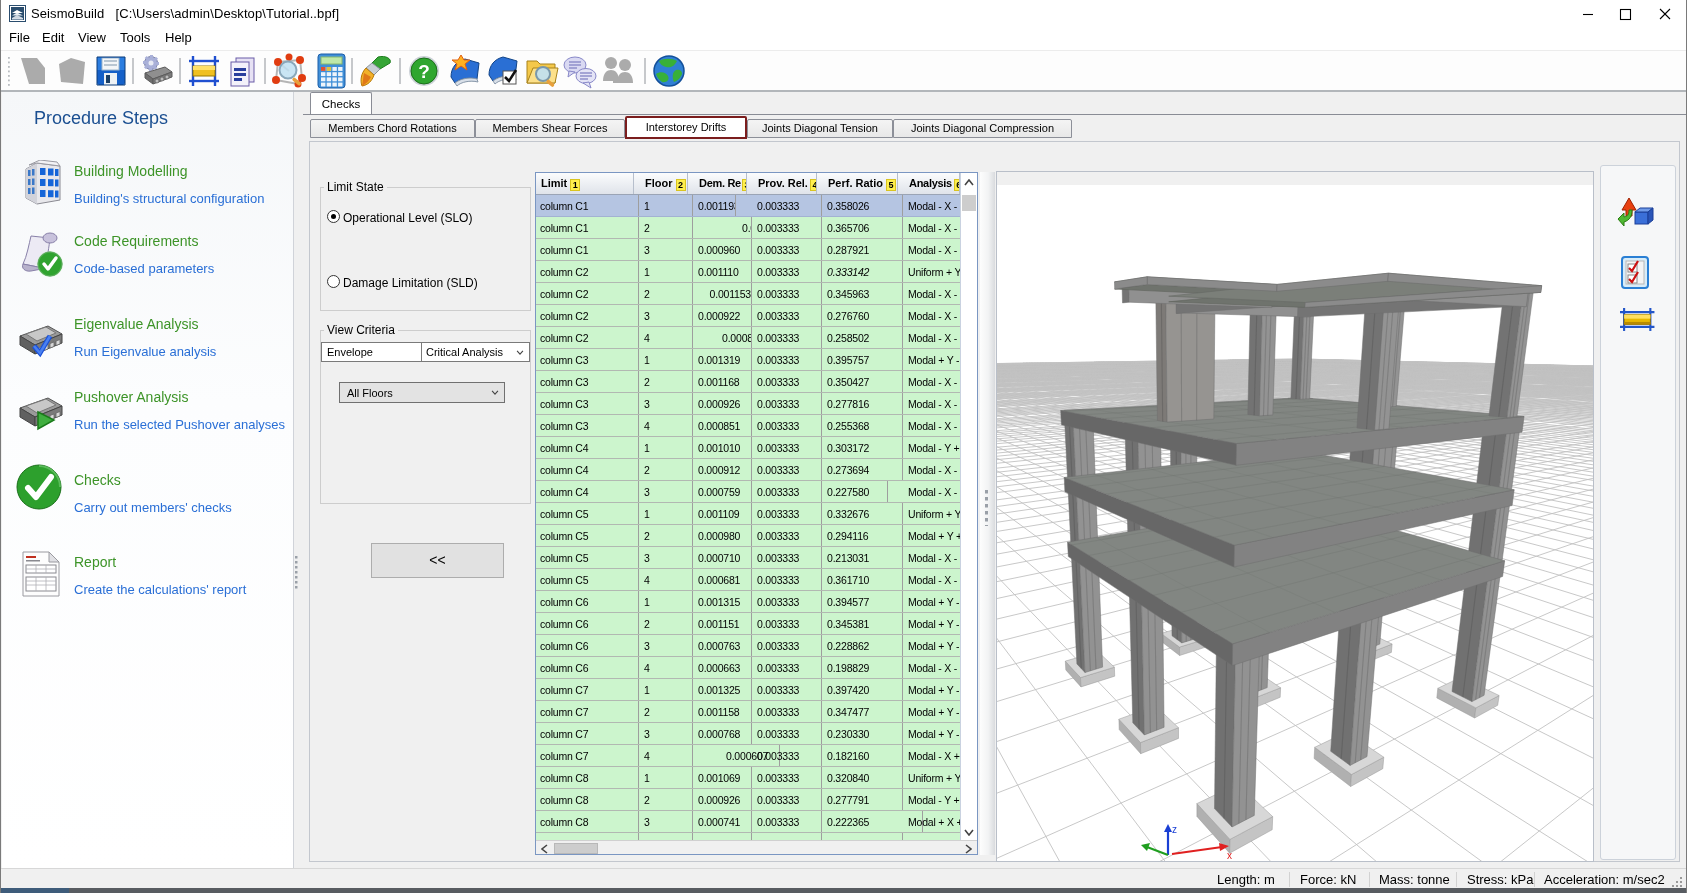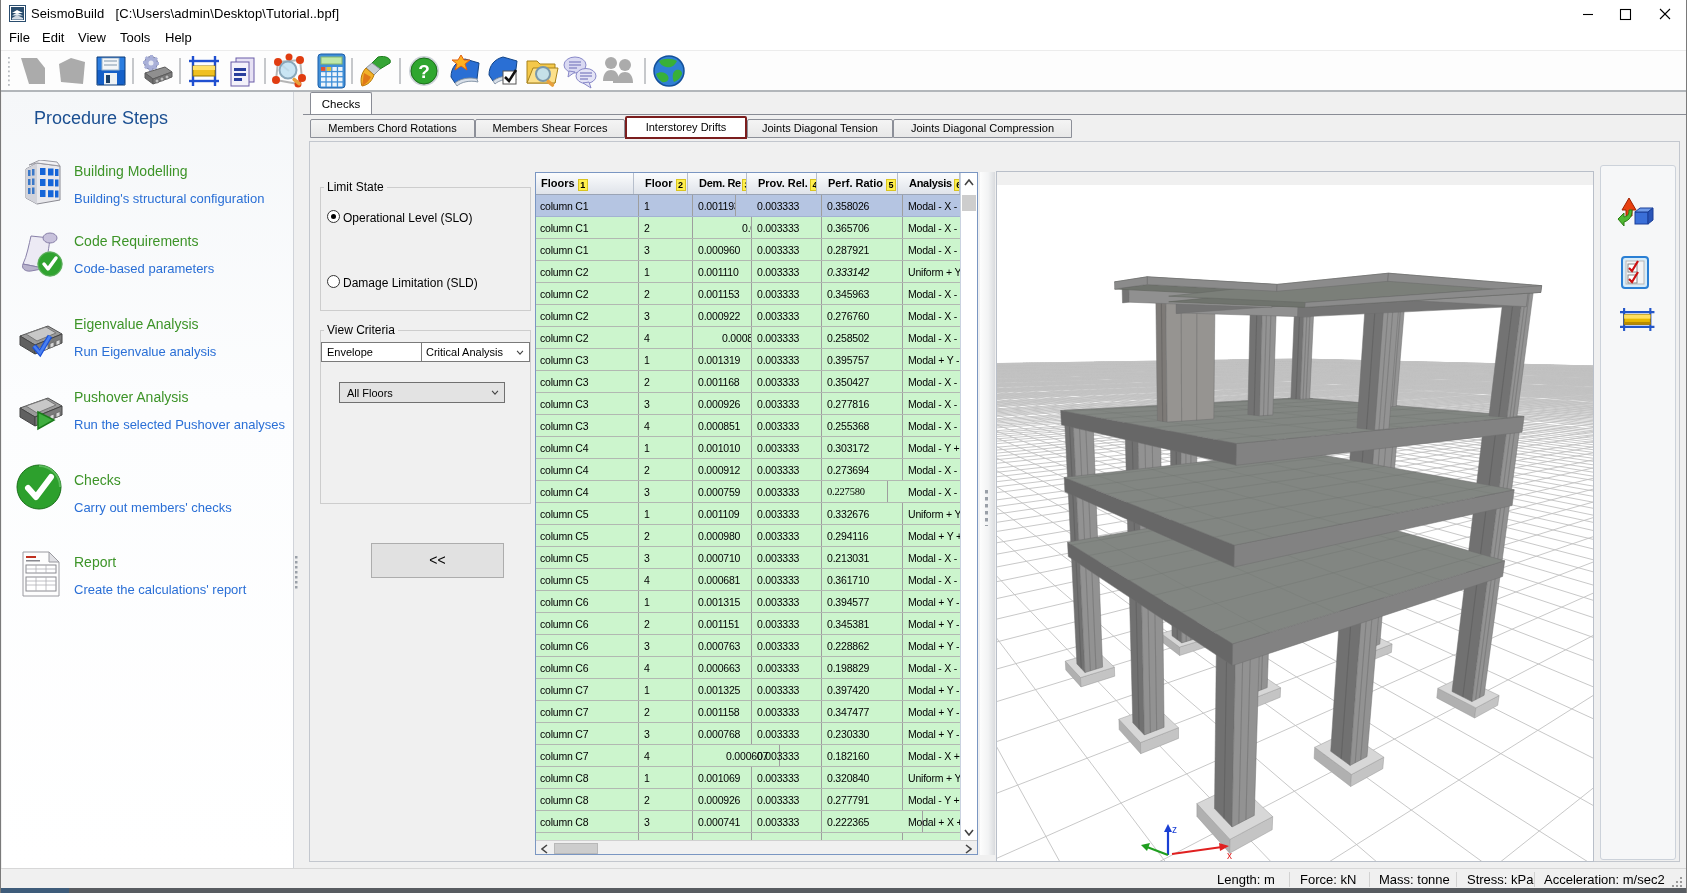--- a/index.html
+++ b/index.html
@@ -396,21 +396,21 @@
           <path d="M1 1 L4.5 5 L8 1" stroke="#444" stroke-width="1.3" fill="none"></path>
         </svg></div>
   <div class="dd" style="left:19px;top:226px;width:166px;height:21px;padding:4px 0 0 7px">All Floors<svg class="chev" width="9" height="6" viewBox="0 0 9 6">
           <path d="M1 1 L4.5 5 L8 1" stroke="#444" stroke-width="1.3" fill="none"></path>
         </svg></div>
   <div id="btnless">&lt;&lt;</div>
  </div>
 </div>
 <div class="abs" id="tablewrap">
  <div id="thead">
-  <div class="th" style="left:0;width:98px"><span>Floors</span><span class="ynum">1</span></div>
+  <div class="th" style="left:0;width:98px"><span>Limit</span><span class="ynum">1</span></div>
   <div class="th" style="left:104px;width:48px"><span>Floor</span><span class="ynum">2</span></div>
   <div class="th" style="left:158px;width:53px;letter-spacing:-0.3px"><span>Dem. Re</span><span class="ynum" style="margin-left:1px">3</span></div>
   <div class="th" style="left:217px;width:64px"><span>Prov. Rel.</span><span class="ynum" style="margin-left:2px">4</span></div>
   <div class="th" style="left:287px;width:75px"><span>Perf. Ratio</span><span class="ynum">5</span></div>
   <div class="th" style="left:368px;width:56px;letter-spacing:-0.3px"><span>Analysis</span><span class="ynum" style="margin-left:2px">6</span></div>
  </div>
  <div id="rowclip">
       <div class="tr sel" style="top:22px">
         <div class="c" style="left:0px;width:103px;">column C1</div>
         <div class="c" style="left:104px;width:53px;">1</div>
@@ -439,21 +439,21 @@
         <div class="c" style="left:0px;width:103px;">column C2</div>
         <div class="c" style="left:104px;width:53px;">1</div>
         <div class="c" style="left:158px;width:58px;">0.001110</div>
         <div class="c" style="left:217px;width:69px;">0.003333</div>
         <div class="c" style="left:287px;width:80px;font-style:italic;">0.333142</div>
         <div class="c" style="left:368px;width:58px;letter-spacing:-0.2px;">Uniform + Y</div>
       </div>
       <div class="tr grn" style="top:110px">
         <div class="c" style="left:0px;width:103px;">column C2</div>
         <div class="c" style="left:104px;width:53px;">2</div>
-        <div class="c" style="left:158px;width:58px;">0.001153</div>
+        <div class="c" style="left:158px;width:58px;text-align:right;">0.001153</div>
         <div class="c" style="left:217px;width:69px;">0.003333</div>
         <div class="c" style="left:287px;width:80px;">0.345963</div>
         <div class="c" style="left:368px;width:58px;letter-spacing:-0.2px;">Modal - X -</div>
       </div>
       <div class="tr grn" style="top:132px">
         <div class="c" style="left:0px;width:103px;">column C2</div>
         <div class="c" style="left:104px;width:53px;">3</div>
         <div class="c" style="left:158px;width:58px;">0.000922</div>
         <div class="c" style="left:217px;width:69px;">0.003333</div>
         <div class="c" style="left:287px;width:80px;">0.276760</div>
@@ -513,21 +513,21 @@
         <div class="c" style="left:158px;width:58px;">0.000912</div>
         <div class="c" style="left:217px;width:69px;">0.003333</div>
         <div class="c" style="left:287px;width:80px;">0.273694</div>
         <div class="c" style="left:368px;width:58px;letter-spacing:-0.2px;">Modal - X -</div>
       </div>
       <div class="tr grn" style="top:308px">
         <div class="c" style="left:0px;width:103px;">column C4</div>
         <div class="c" style="left:104px;width:53px;">3</div>
         <div class="c" style="left:158px;width:58px;">0.000759</div>
         <div class="c" style="left:217px;width:69px;">0.003333</div>
-        <div class="c" style="left:287px;width:65px;font-family:Liberation Serif, serif;">0.227580</div>
+        <div class="c" style="left:287px;width:65px;">0.227580</div>
         <div class="c" style="left:368px;width:58px;letter-spacing:-0.2px;">Modal - X -</div>
       </div>
       <div class="tr grn" style="top:330px">
         <div class="c" style="left:0px;width:103px;">column C5</div>
         <div class="c" style="left:104px;width:53px;">1</div>
         <div class="c" style="left:158px;width:58px;">0.001109</div>
         <div class="c" style="left:217px;width:69px;">0.003333</div>
         <div class="c" style="left:287px;width:80px;">0.332676</div>
         <div class="c" style="left:368px;width:58px;letter-spacing:-0.2px;">Uniform + Y</div>
       </div>

